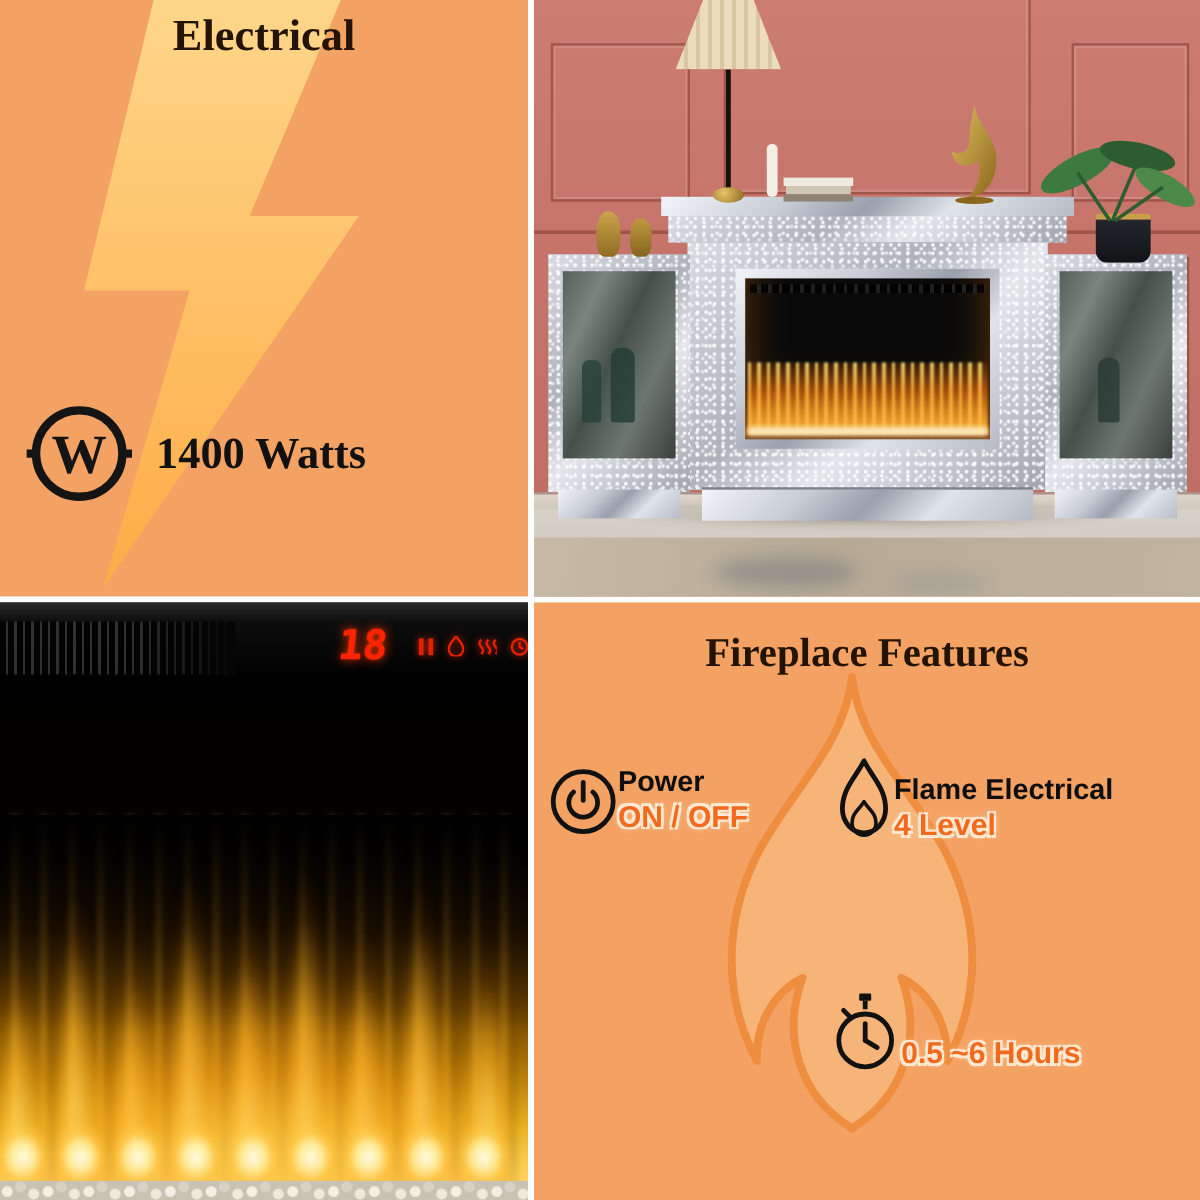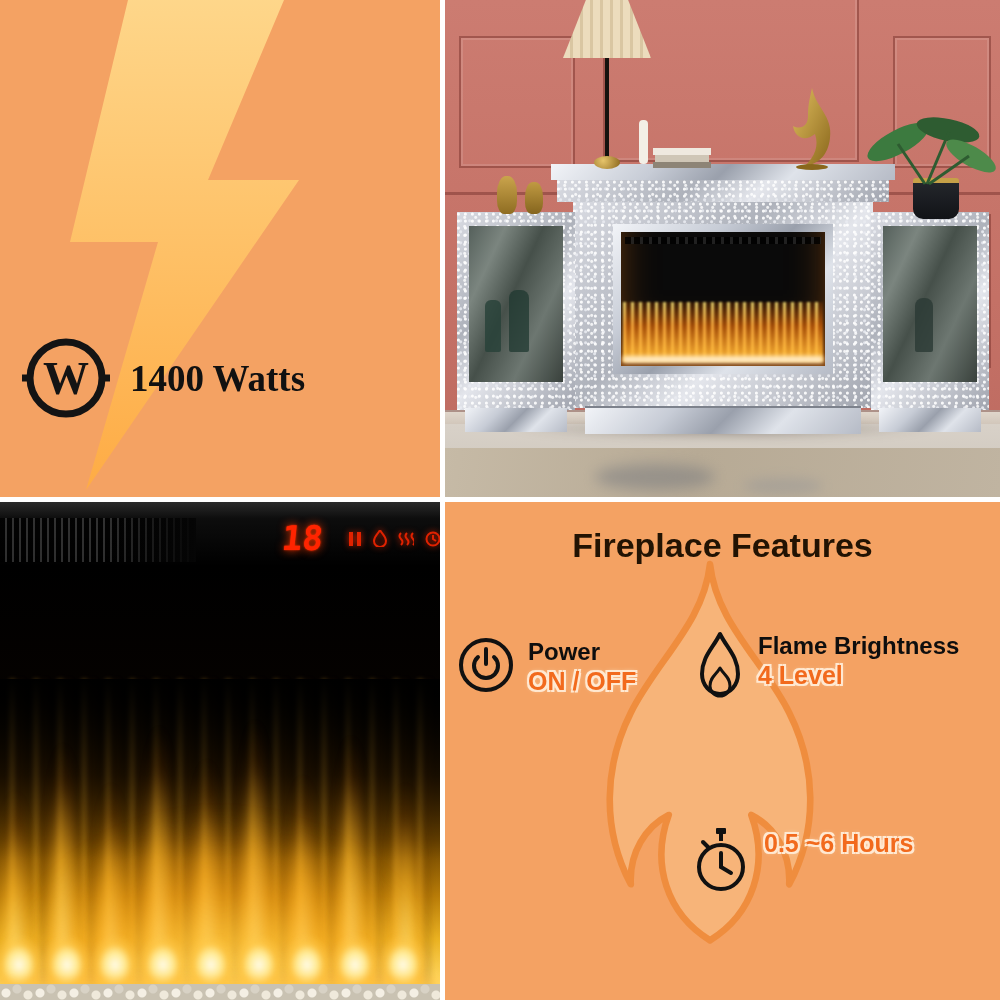--- a/index.html
+++ b/index.html
@@ -18,22 +18,22 @@
   .spec-row{position:absolute;display:flex;align-items:center;gap:20px;left:22px}
   .r1{top:162px}
   .r2{top:334px}
   .spec-icon{width:88px;height:88px;flex:0 0 auto}
   .spec-text{font-family:"Liberation Serif",serif;font-weight:700;font-size:37px;color:#111;white-space:nowrap}
   .spec-text .gap2{margin-left:42px}
 
   
   .flamebg{position:absolute;left:100px;top:52px;width:330px;height:446px}
   .feat-title{position:absolute;top:24px;left:0;width:100%;margin:0;text-align:center;
-    font-family:Liberation Sans, sans-serif;font-weight:700;font-size:34px;color:#221303}
-  .feature{position:absolute;display:flex;align-items:flex-start;gap:13px}
+    font-family:Liberation Serif, serif;font-weight:700;font-size:34px;color:#221303}
+  .feature{position:absolute;display:flex;align-items:flex-end;}
   .f-power{left:12px;top:134px}
   .f-flame{left:250px;top:128px}
   .f-heater{left:12px;top:316px}
   .f-timer{left:246px;top:324px}
   .f-icon{flex:0 0 auto}
   .f-label{font-weight:700;font-size:24px;color:#0e0e0e;line-height:1.15;white-space:nowrap}
   .f-value{font-weight:800;font-size:25px;line-height:1.25;color:#f26a1d;white-space:nowrap;
     text-shadow:-2px -2px 0 #ffe9d2,2px -2px 0 #ffe9d2,-2px 2px 0 #ffe9d2,2px 2px 0 #ffe9d2,0 0 5px #ffe9d2}
   .f-text{padding-top:2px}
 
@@ -149,20 +149,21 @@
     <svg class="bolt" viewBox="0 0 440 497" aria-hidden="true">
       <defs>
         <linearGradient id="boltg" x1="0" y1="0" x2="0" y2="1">
           <stop offset="0" stop-color="#ffd98c"></stop>
             <stop offset="1" stop-color="#ffac43"></stop>
         </linearGradient>
       </defs>
       <polygon points="128,0 284,0 208,180 299,180 86,490 158,242 70,242" fill="url(#boltg)" opacity="0.95"></polygon>
     </svg>
     <h2 class="spec-title">
+      <span style="display:block">Electrical</span>
     </h2>
     <div class="spec-row r2">
       <svg class="spec-icon" viewBox="0 0 88 88">
         <circle cx="44" cy="44" r="36" fill="none" stroke="#141414" stroke-width="7"></circle>
         <line x1="0" y1="44" x2="9" y2="44" stroke="#141414" stroke-width="7"></line>
         <line x1="79" y1="44" x2="88" y2="44" stroke="#141414" stroke-width="7"></line>
         <text x="44" y="60" text-anchor="middle" font-family="Liberation Serif, serif" font-size="46" font-weight="bold" fill="#141414">W</text>
       </svg>
       <div class="spec-text">
         <span>1400 Watts</span>
@@ -301,21 +302,21 @@
         <div class="f-value">ON / OFF</div>
       </div>
     </div>
 
     <div class="feature f-flame">
       <svg class="f-icon" width="50" height="74" viewBox="0 0 50 74">
         <path d="M25 4 C18 18 7 27 7 44 a18 20 0 0 0 36 0 C43 27 32 18 25 4 Z" fill="none" stroke="#111" stroke-width="4" stroke-linejoin="round"></path>
         <path d="M25 38 C21 45 15 47 15 56 a10 10 0 0 0 20 0 C35 47 29 45 25 38 Z" fill="none" stroke="#111" stroke-width="3" stroke-linejoin="round"></path>
       </svg>
       <div class="f-text">
-        <div class="f-label">Flame Brightness</div>
+        <div class="f-label">Flame Electrical</div>
         <div class="f-value">4 Level</div>
       </div>
     </div>
 
 
     <div class="feature f-timer">
       <svg class="f-icon" width="60" height="68" viewBox="0 0 60 68">
         <rect x="25" y="2" width="10" height="6" rx="1" fill="#111"></rect>
         <line x1="30" y1="8" x2="30" y2="15" stroke="#111" stroke-width="4"></line>
         <line x1="12" y1="16" x2="17" y2="21" stroke="#111" stroke-width="4" stroke-linecap="round"></line>

